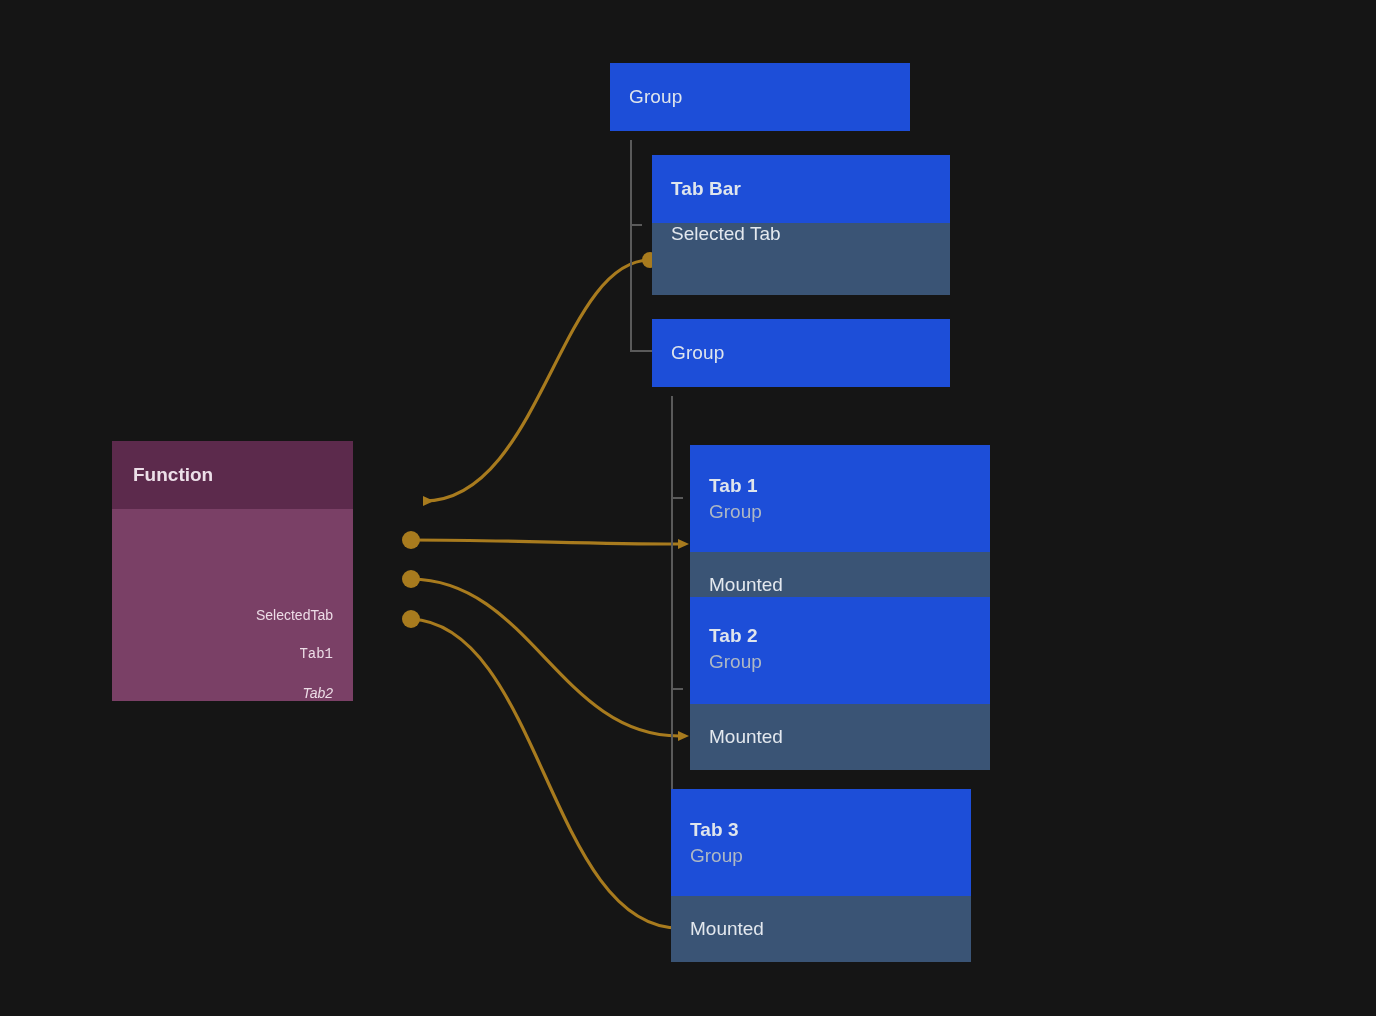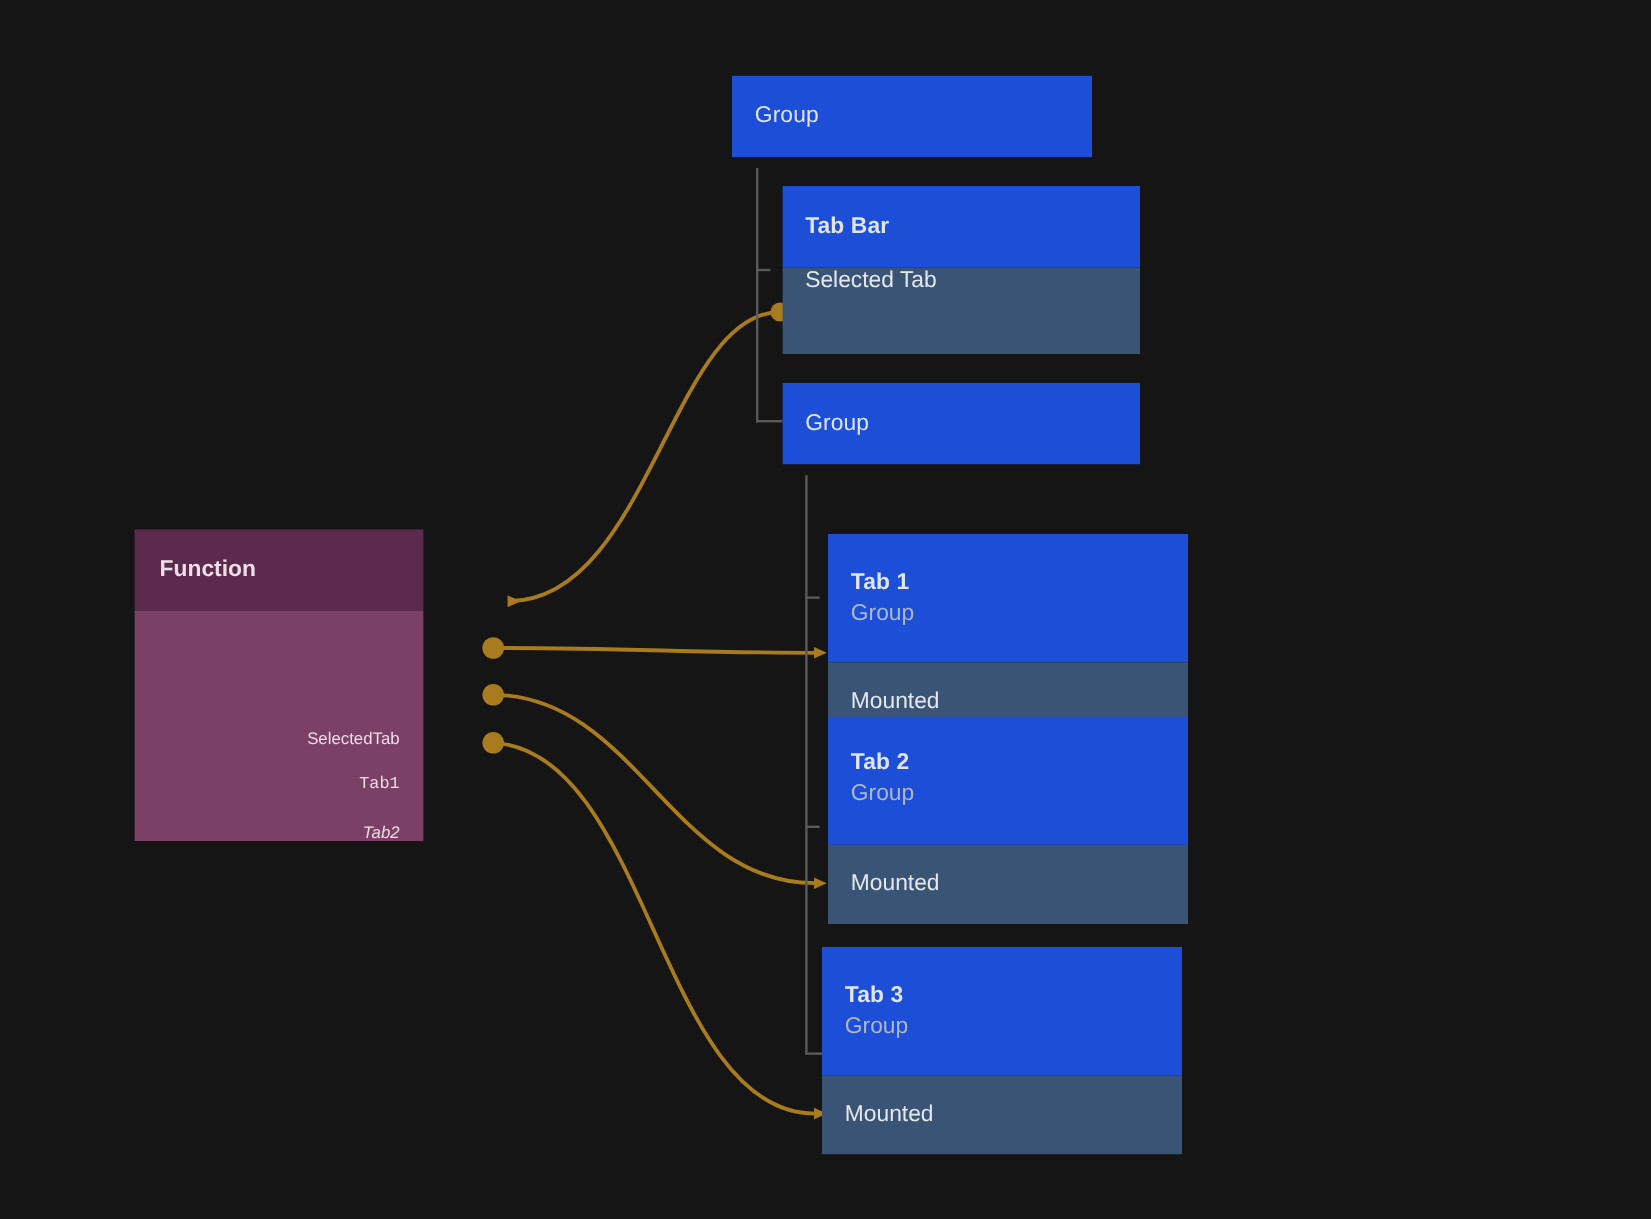--- a/index.html
+++ b/index.html
@@ -186,21 +186,21 @@
   <div class="node node-view" style="left:690px; top:597px; width:300px; height:173px;">
     <div class="node-header" style="height:107px; padding:0 0 4px 19px; display:flex; flex-direction:column; justify-content:center;">
       <span class="hdr-title">Tab 2</span>
       <span class="hdr-sub">Group</span>
     </div>
     <div class="node-row" style="height:66px; padding:0 0 0 19px; display:flex; align-items:center;">
       <span class="row-label">Mounted</span>
     </div>
   </div>
 
-  <div class="node node-view" style="left:685px; top:789px; width:300px; height:173px;">
+  <div class="node node-view" style="left:671px; top:789px; width:300px; height:173px;">
     <div class="node-header" style="height:107px; padding:0 0 0 19px; display:flex; flex-direction:column; justify-content:center;">
       <span class="hdr-title">Tab 3</span>
       <span class="hdr-sub">Group</span>
     </div>
     <div class="node-row" style="height:66px; padding:0 0 0 19px; display:flex; align-items:center;">
       <span class="row-label">Mounted</span>
     </div>
   </div>
 
 </div>

